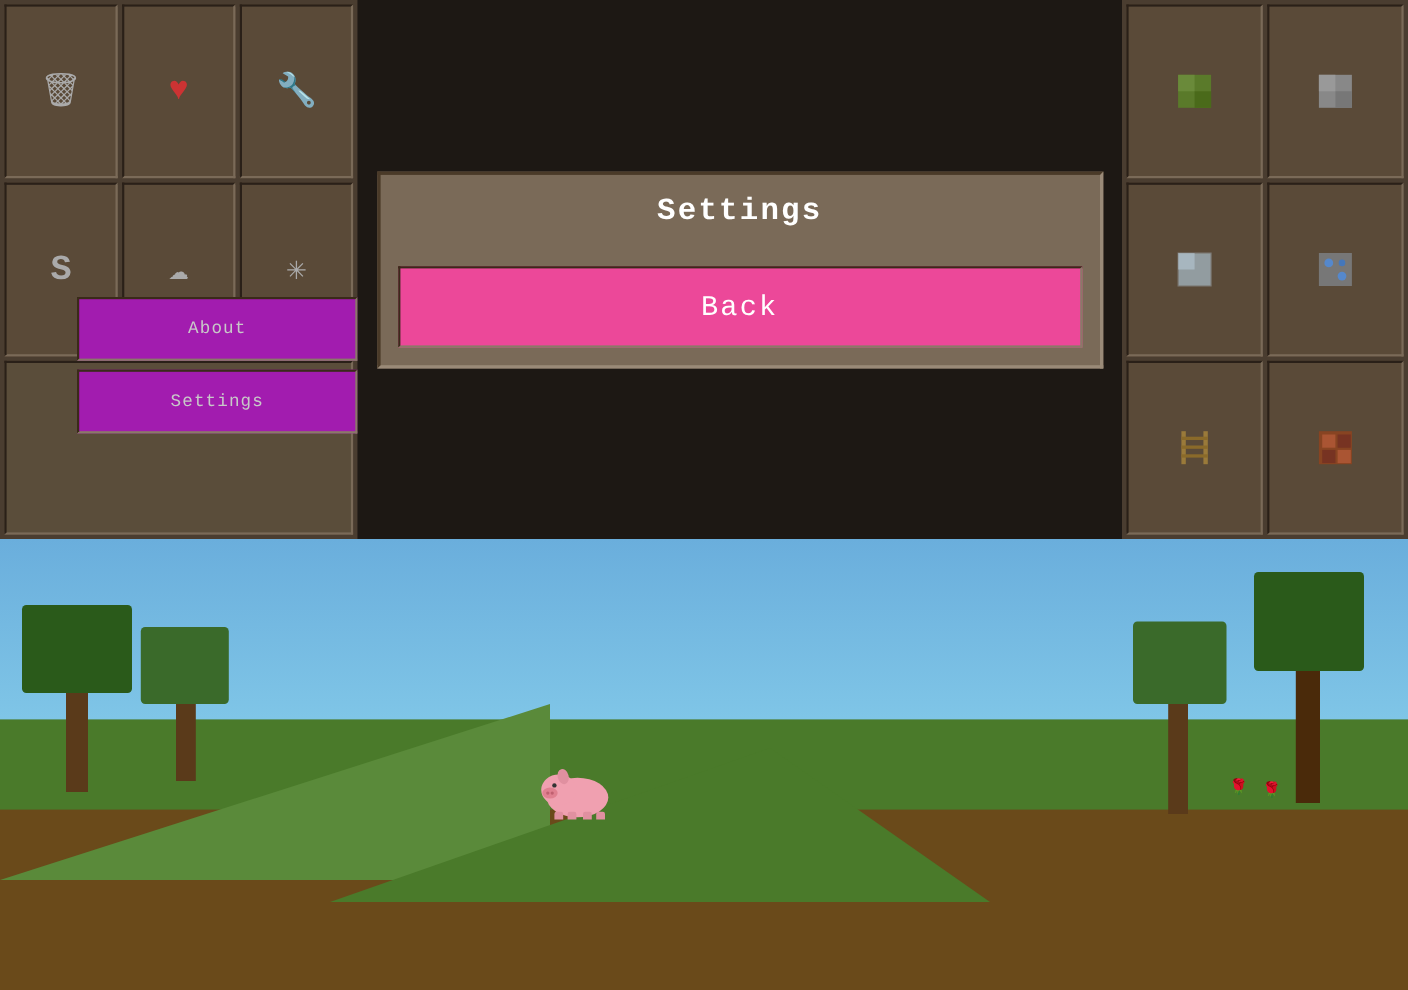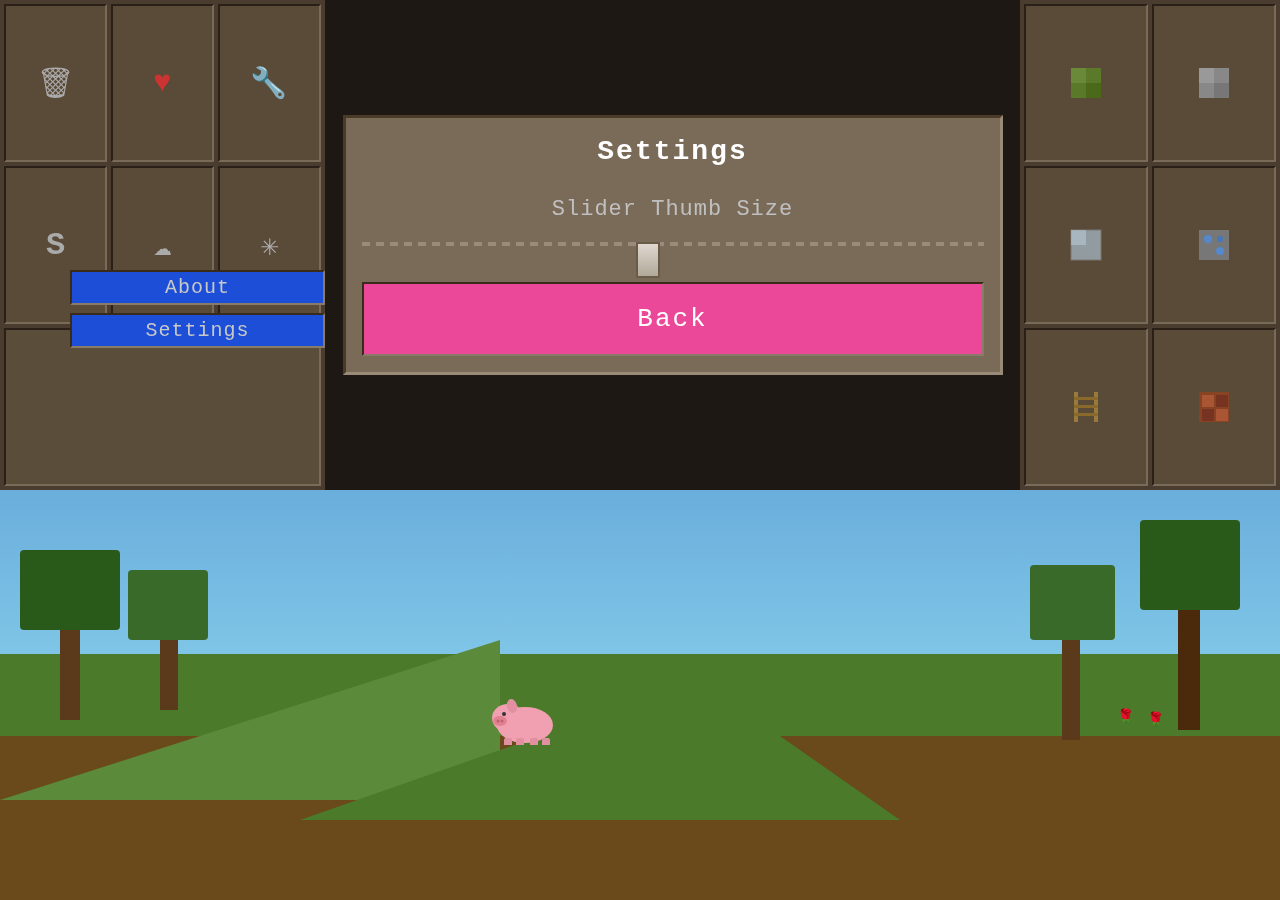--- a/index.html
+++ b/index.html
@@ -58,28 +58,28 @@
     
     .left-menu {
       position: absolute;
       top: 270px; left: 70px;
       width: 255px;
     }
 
     .menu-btn {
       display: block;
       width: 100%;
-      background: #1d4ed8;
+      background: #a21caf;
       border: 2px solid #3a2a1a;
       border-right-color: #8a7a68;
       border-bottom-color: #8a7a68;
       color: #c8c8c8;
       font-family: 'Courier New', monospace;
-      font-size: 20px;
-      padding: 4px 10px;
+      font-size: 16px;
+      padding: 18px 10px;
       text-align: center;
       cursor: pointer;
       margin-bottom: 8px;
       letter-spacing: 1px;
     }
 
     
     .modal-overlay {
       position: absolute;
       top: 0; left: 325px;
@@ -308,28 +308,20 @@
           <rect x="8" y="22" width="12" height="12" fill="#773322"></rect>
           <rect x="22" y="22" width="12" height="12" fill="#aa5533"></rect>
         </svg>
       </div>
     </div>
   </div>
 
   <div class="modal-overlay">
     <div class="settings-modal">
       <div class="modal-title">Settings</div>
-      <div class="slider-section">
-        <div class="slider-label">Slider Thumb Size</div>
-        <div class="slider-track">
-          <div class="slider-line">
-            <div class="slider-thumb"></div>
-          </div>
-        </div>
-      </div>
       <button class="back-btn">
         <span class="back-btn-text">Back</span>
       </button>
     </div>
   </div>
 </div>
 
 <div class="bottom-scene">
 
   <div style="position:absolute;top:0;left:0;width:100%;height:55%;background:linear-gradient(to bottom,#6aaedc,#87ceeb);"></div>

